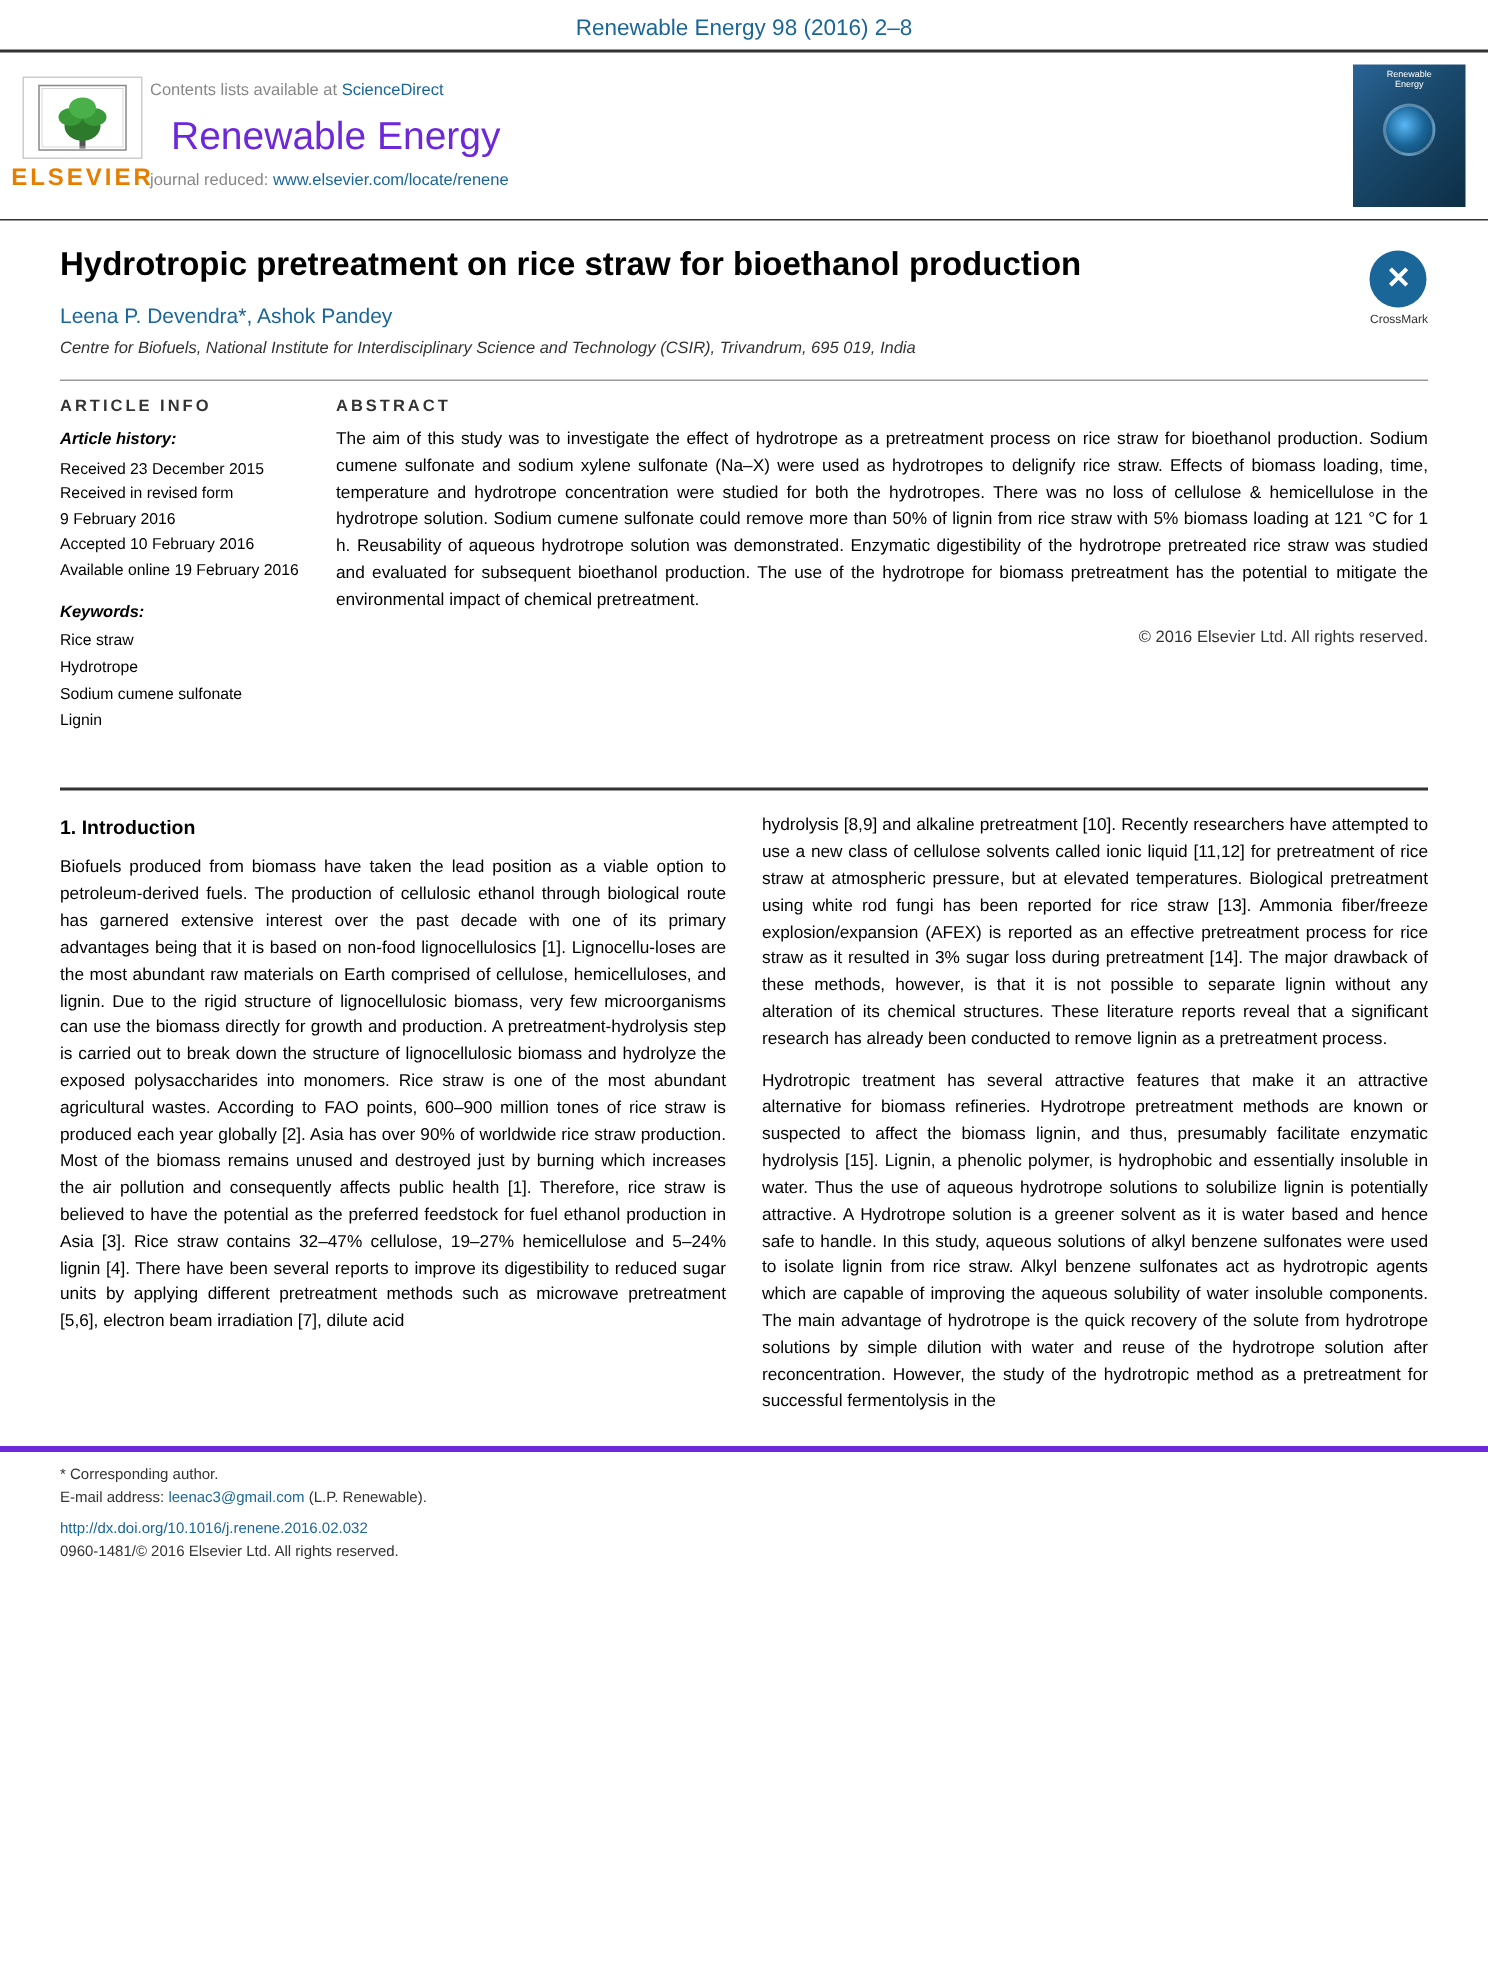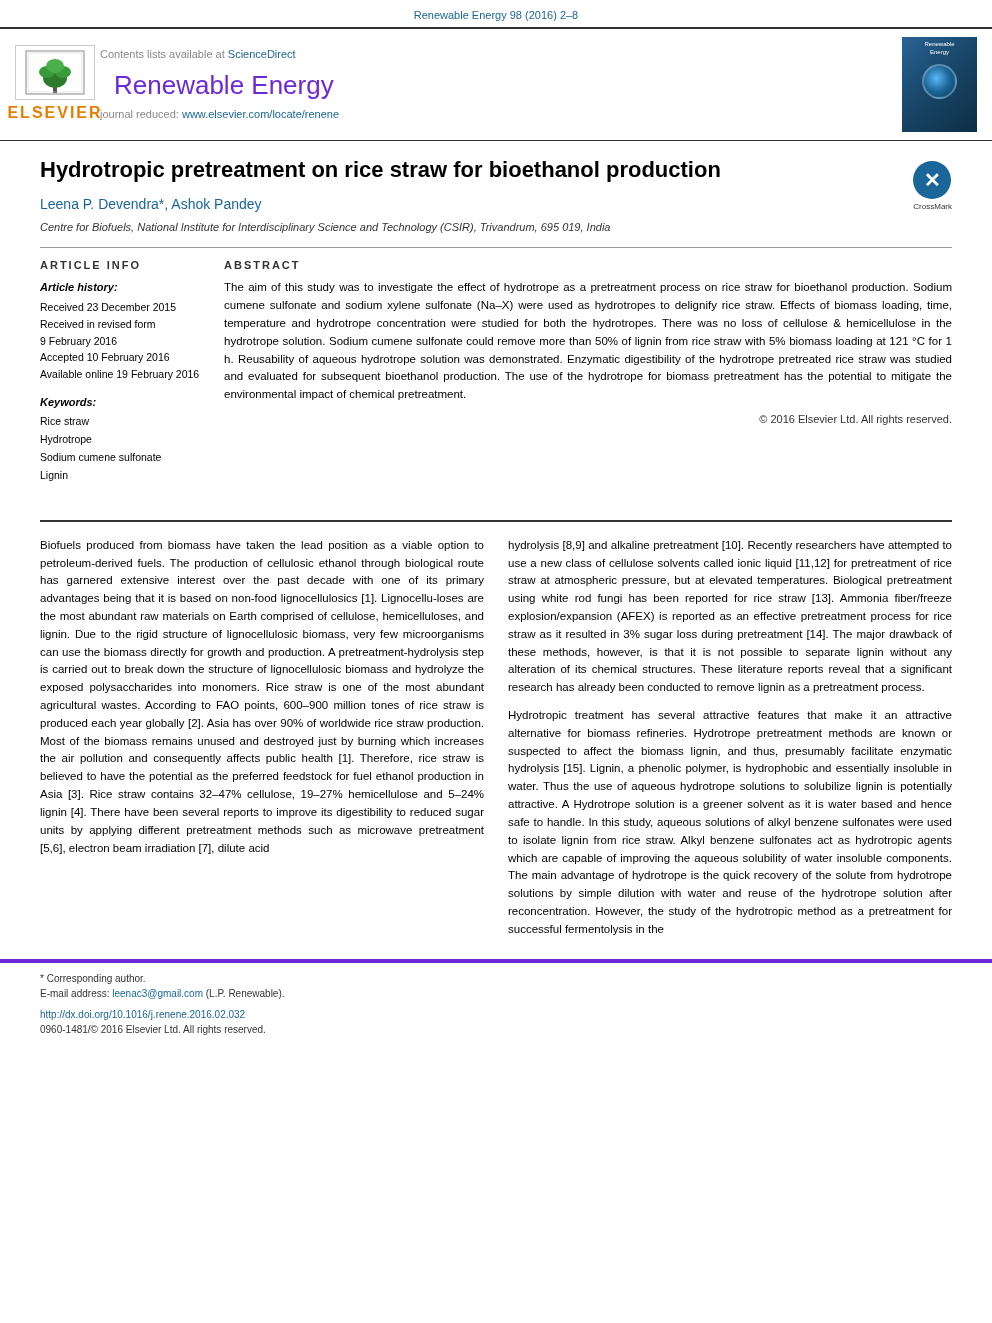--- a/index.html
+++ b/index.html
@@ -12,21 +12,21 @@
       font-size: 13px;
       line-height: 1.4;
     }
     .page-wrapper {
       width: 992px;
       padding: 0;
     }
     
     .journal-ref {
       text-align: center;
-      font-size: 11px;
+      font-size: 15px;
       color: #1a6699;
       padding: 8px 0 4px;
       font-family: Arial, sans-serif;
     }
     
     .journal-header {
       display: flex;
       align-items: center;
       border-top: 2px solid #333;
       border-bottom: 1px solid #333;
@@ -362,20 +362,21 @@
       </div>
 
     </div>
   </div>
 
   <hr class="main-divider">
 
   <div class="body-columns">
 
     <div class="body-col">
+      <div class="section-heading">1. Introduction</div>
       <p class="body-paragraph">
         Biofuels produced from biomass have taken the lead position as a viable option to petroleum-derived fuels. The production of cellulosic ethanol through biological route has garnered extensive interest over the past decade with one of its primary advantages being that it is based on non-food lignocellulosics [1]. Lignocellu-loses are the most abundant raw materials on Earth comprised of cellulose, hemicelluloses, and lignin. Due to the rigid structure of lignocellulosic biomass, very few microorganisms can use the biomass directly for growth and production. A pretreatment-hydrolysis step is carried out to break down the structure of lignocellulosic biomass and hydrolyze the exposed polysaccharides into monomers. Rice straw is one of the most abundant agricultural wastes. According to FAO points, 600–900 million tones of rice straw is produced each year globally [2]. Asia has over 90% of worldwide rice straw production. Most of the biomass remains unused and destroyed just by burning which increases the air pollution and consequently affects public health [1]. Therefore, rice straw is believed to have the potential as the preferred feedstock for fuel ethanol production in Asia [3]. Rice straw contains 32–47% cellulose, 19–27% hemicellulose and 5–24% lignin [4]. There have been several reports to improve its digestibility to reduced sugar units by applying different pretreatment methods such as microwave pretreatment [5,6], electron beam irradiation [7], dilute acid
       </p>
     </div>
 
     <div class="body-col">
       <p class="body-paragraph">
         hydrolysis [8,9] and alkaline pretreatment [10]. Recently researchers have attempted to use a new class of cellulose solvents called ionic liquid [11,12] for pretreatment of rice straw at atmospheric pressure, but at elevated temperatures. Biological pretreatment using white rod fungi has been reported for rice straw [13]. Ammonia fiber/freeze explosion/expansion (AFEX) is reported as an effective pretreatment process for rice straw as it resulted in 3% sugar loss during pretreatment [14]. The major drawback of these methods, however, is that it is not possible to separate lignin without any alteration of its chemical structures. These literature reports reveal that a significant research has already been conducted to remove lignin as a pretreatment process.
       </p>
       <p class="body-paragraph">

